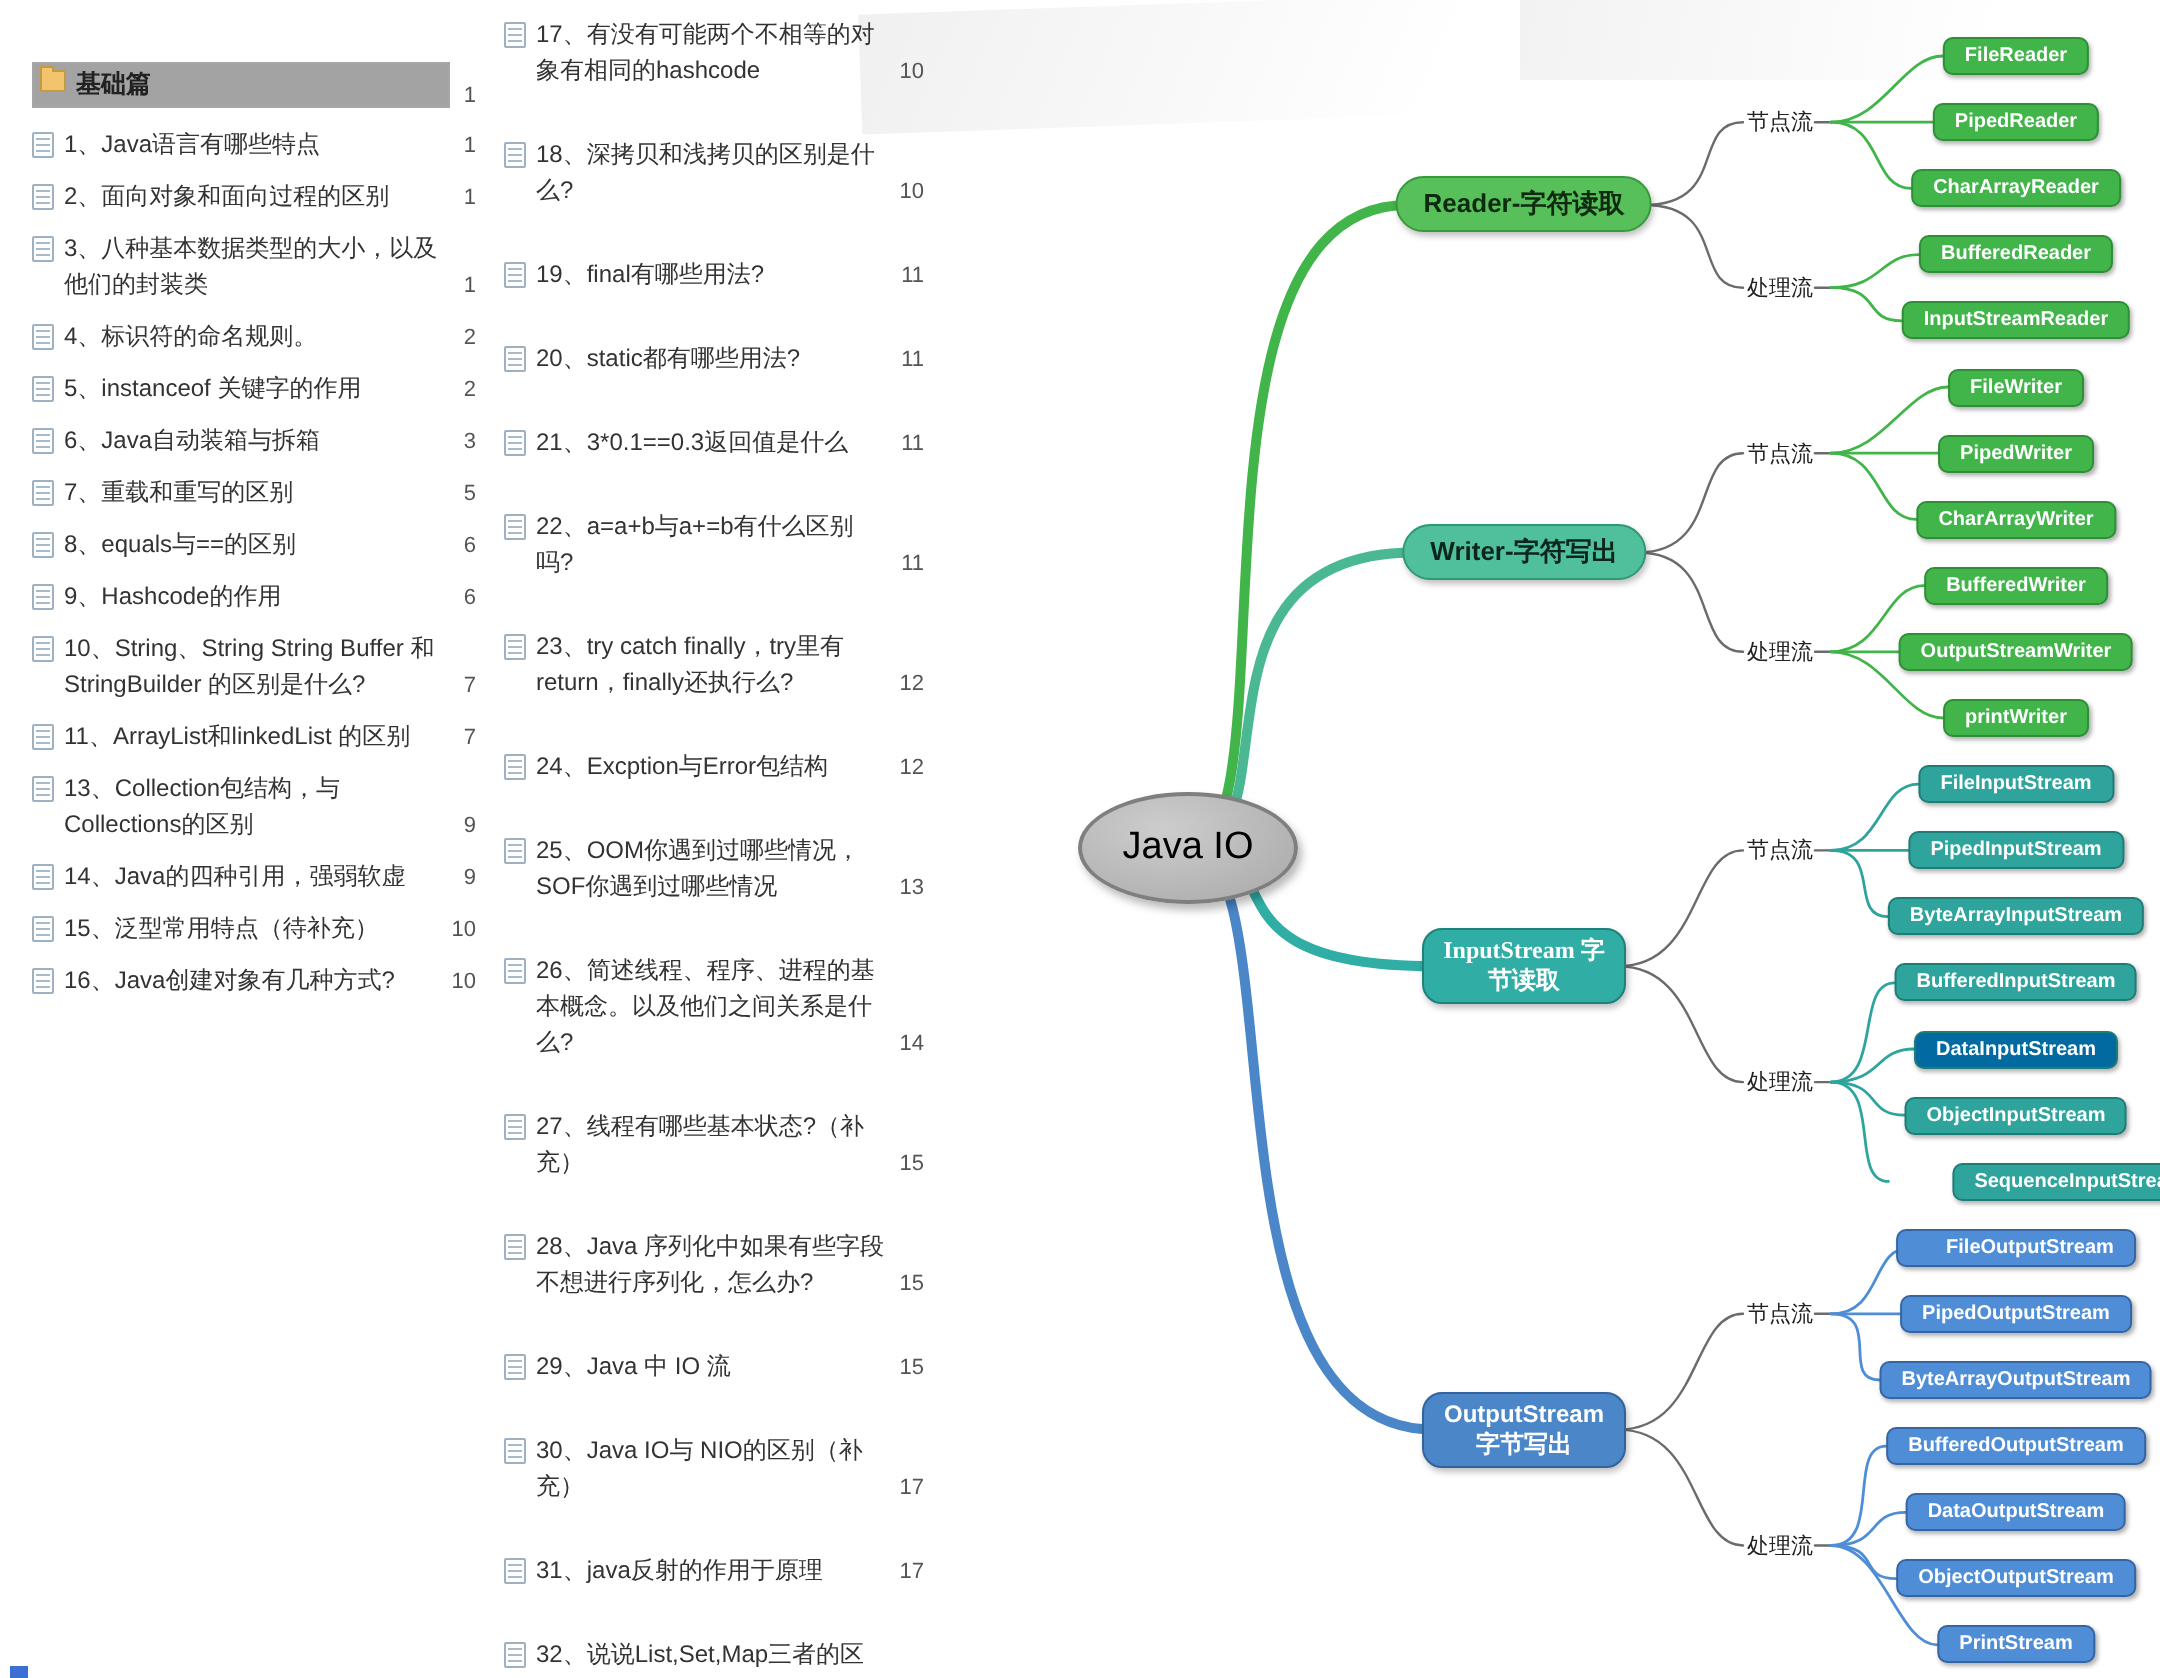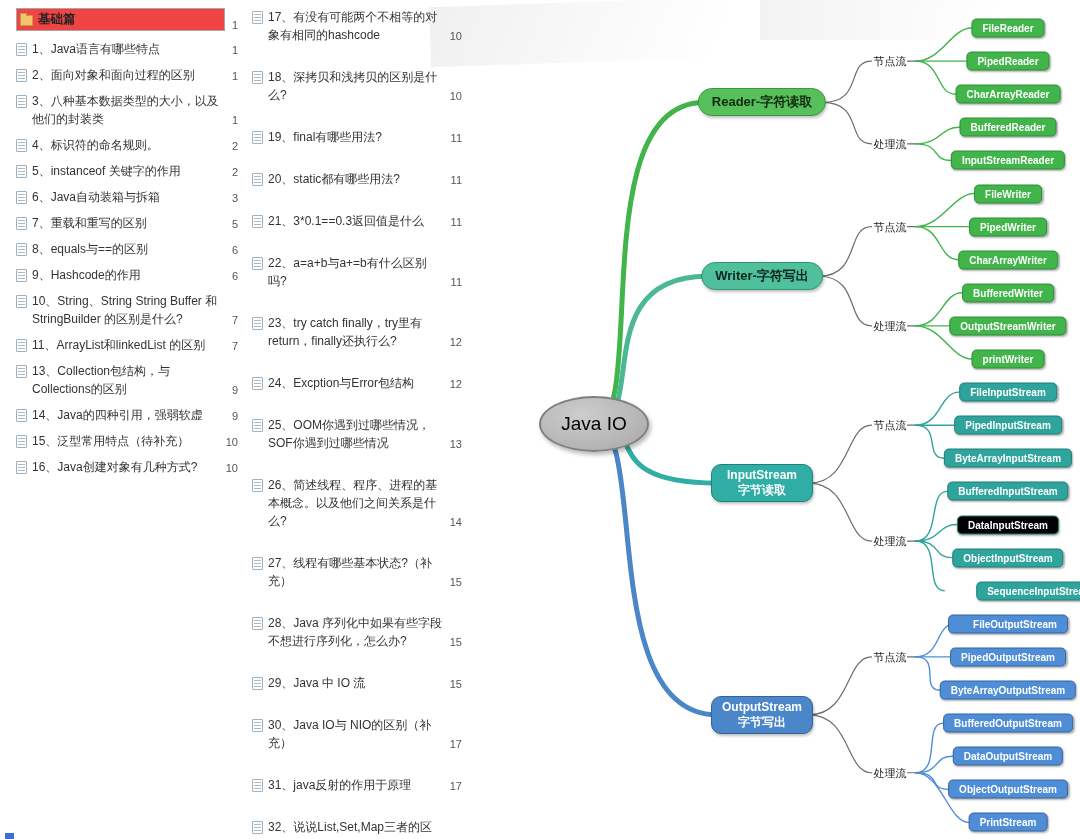--- a/index.html
+++ b/index.html
@@ -9,22 +9,22 @@
   }
   .smudge{position:absolute;z-index:0;pointer-events:none;}
 
   
   #toc{position:absolute;left:0;top:0;width:472px;height:100%;z-index:2;display:flex;
        padding:8px 0 0 16px;box-sizing:border-box;gap:14px;}
   .toc-col{display:flex;flex-direction:column;}
   #col1{width:222px;}
   #col2{width:210px;gap:16px;}
   .toc-header{display:flex;align-items:flex-start;gap:5px;margin:0 0 9px 0;}
-  .toc-header-box{display:flex;align-items:center;gap:5px;border:1px solid #a6a6a6;background:#ef4444;
-       padding:2px 4px 2px 3px;flex:1;}
+  .toc-header-box{display:flex;align-items:flex-start;gap:5px;border:1px solid #a6a6a6;background:#a3a3a3;
+       padding:2px 4px 2px 3px;flex:1;margin-top:23px;}
   .toc-header-text{font-weight:bold;font-size:12.5px;color:#222;}
   .toc-item{display:flex;gap:5px;margin-bottom:8px;font-size:12px;line-height:1.5;align-items:flex-start;cursor:pointer;}
   .toc-text{flex:1;color:#333;}
   .toc-page{color:#555;font-size:11px;align-self:flex-end;padding-left:2px;}
   .doc-icon{flex:0 0 auto;width:9px;height:11px;margin-top:3px;border:1px solid #9fb0c0;background:#fff;
        position:relative;border-radius:1px;}
   .doc-icon::after{content:"";position:absolute;left:1px;right:1px;top:2px;height:7px;
        background:repeating-linear-gradient(to bottom,#a9bac9 0 1px,transparent 1px 3px);}
   .folder-icon{flex:0 0 auto;width:11px;height:9px;background:#f2c46d;border:1px solid #c59a42;
        border-radius:1px;position:relative;margin-top:1px;}
@@ -303,25 +303,25 @@
       <div class="leaf-node" data-name="leaf-node" style="background: rgb(65, 180, 74); border-color: rgb(46, 143, 54); left: 1008px; top: 292.8px;">BufferedWriter</div>
       <div class="leaf-node" data-name="leaf-node" style="background: rgb(65, 180, 74); border-color: rgb(46, 143, 54); left: 1008px; top: 325.9px;">OutputStreamWriter</div>
       <div class="leaf-node" data-name="leaf-node" style="background: rgb(65, 180, 74); border-color: rgb(46, 143, 54); left: 1008px; top: 359px;">printWriter</div>
       <div class="group-label" data-name="stream-type-label" style="left: 890px; top: 325.9px;">处理流</div>
       <div class="branch-node" data-name="branch-node-writer" style="background: rgb(79, 191, 156); border-color: rgb(48, 152, 119); color: rgb(13, 38, 29); left: 762px; top: 276.25px;">Writer-字符写出</div>
       <div class="leaf-node" data-name="leaf-node" style="background: rgb(47, 164, 157); border-color: rgb(31, 125, 119); left: 1008px; top: 392.1px;">FileInputStream</div>
       <div class="leaf-node" data-name="leaf-node" style="background: rgb(47, 164, 157); border-color: rgb(31, 125, 119); left: 1008px; top: 425.2px;">PipedInputStream</div>
       <div class="leaf-node" data-name="leaf-node" style="background: rgb(47, 164, 157); border-color: rgb(31, 125, 119); left: 1008px; top: 458.3px;">ByteArrayInputStream</div>
       <div class="group-label" data-name="stream-type-label" style="left: 890px; top: 425.2px;">节点流</div>
       <div class="leaf-node" data-name="leaf-node" style="background: rgb(47, 164, 157); border-color: rgb(31, 125, 119); left: 1008px; top: 491.4px;">BufferedInputStream</div>
-      <div class="leaf-node" data-name="leaf-node" style="background: #000000; border-color: rgb(31, 125, 119); left: 1008px; top: 524.5px;">DataInputStream</div>
+      <div class="leaf-node" data-name="leaf-node" style="background: #0369a1; border-color: rgb(31, 125, 119); left: 1008px; top: 524.5px;">DataInputStream</div>
       <div class="leaf-node" data-name="leaf-node" style="background: rgb(47, 164, 157); border-color: rgb(31, 125, 119); left: 1008px; top: 557.6px;">ObjectInputStream</div>
       <div class="leaf-node" data-name="leaf-node" style="background: rgb(47, 164, 157); border-color: rgb(31, 125, 119); left: 1008px; top: 590.7px; margin-left: 32px;">SequenceInputStream</div>
       <div class="group-label" data-name="stream-type-label" style="left: 890px; top: 541.05px;">处理流</div>
-      <div class="branch-node" data-name="branch-node-inputstream" style="background: rgb(48, 173, 164); border-color: rgb(31, 129, 121); color: rgb(255, 255, 255); left: 762px; top: 483.125px;">InputStream 字节读取</div>
+      <div class="branch-node" data-name="branch-node-inputstream" style="background: rgb(48, 173, 164); border-color: rgb(31, 129, 121); color: rgb(255, 255, 255); left: 762px; top: 483.125px; font-family: Liberation Serif, serif;">InputStream 字节读取</div>
       <div class="leaf-node" data-name="leaf-node" style="background: rgb(79, 142, 214); border-color: rgb(52, 101, 164); left: 1008px; top: 623.8px; padding-left: 24px;">FileOutputStream</div>
       <div class="leaf-node" data-name="leaf-node" style="background: rgb(79, 142, 214); border-color: rgb(52, 101, 164); left: 1008px; top: 656.9px;">PipedOutputStream</div>
       <div class="leaf-node" data-name="leaf-node" style="background: rgb(79, 142, 214); border-color: rgb(52, 101, 164); left: 1008px; top: 690px;">ByteArrayOutputStream</div>
       <div class="group-label" data-name="stream-type-label" style="left: 890px; top: 656.9px;">节点流</div>
       <div class="leaf-node" data-name="leaf-node" style="background: rgb(79, 142, 214); border-color: rgb(52, 101, 164); left: 1008px; top: 723.1px;">BufferedOutputStream</div>
       <div class="leaf-node" data-name="leaf-node" style="background: rgb(79, 142, 214); border-color: rgb(52, 101, 164); left: 1008px; top: 756.2px;">DataOutputStream</div>
       <div class="leaf-node" data-name="leaf-node" style="background: rgb(79, 142, 214); border-color: rgb(52, 101, 164); left: 1008px; top: 789.3px;">ObjectOutputStream</div>
       <div class="leaf-node" data-name="leaf-node" style="background: rgb(79, 142, 214); border-color: rgb(52, 101, 164); left: 1008px; top: 822.4px;">PrintStream</div>
       <div class="group-label" data-name="stream-type-label" style="left: 890px; top: 772.75px;">处理流</div>
       <div class="branch-node" data-name="branch-node-outputstream" style="background: rgb(74, 134, 200); border-color: rgb(51, 99, 156); color: rgb(255, 255, 255); left: 762px; top: 714.825px;">OutputStream 字节写出</div>

